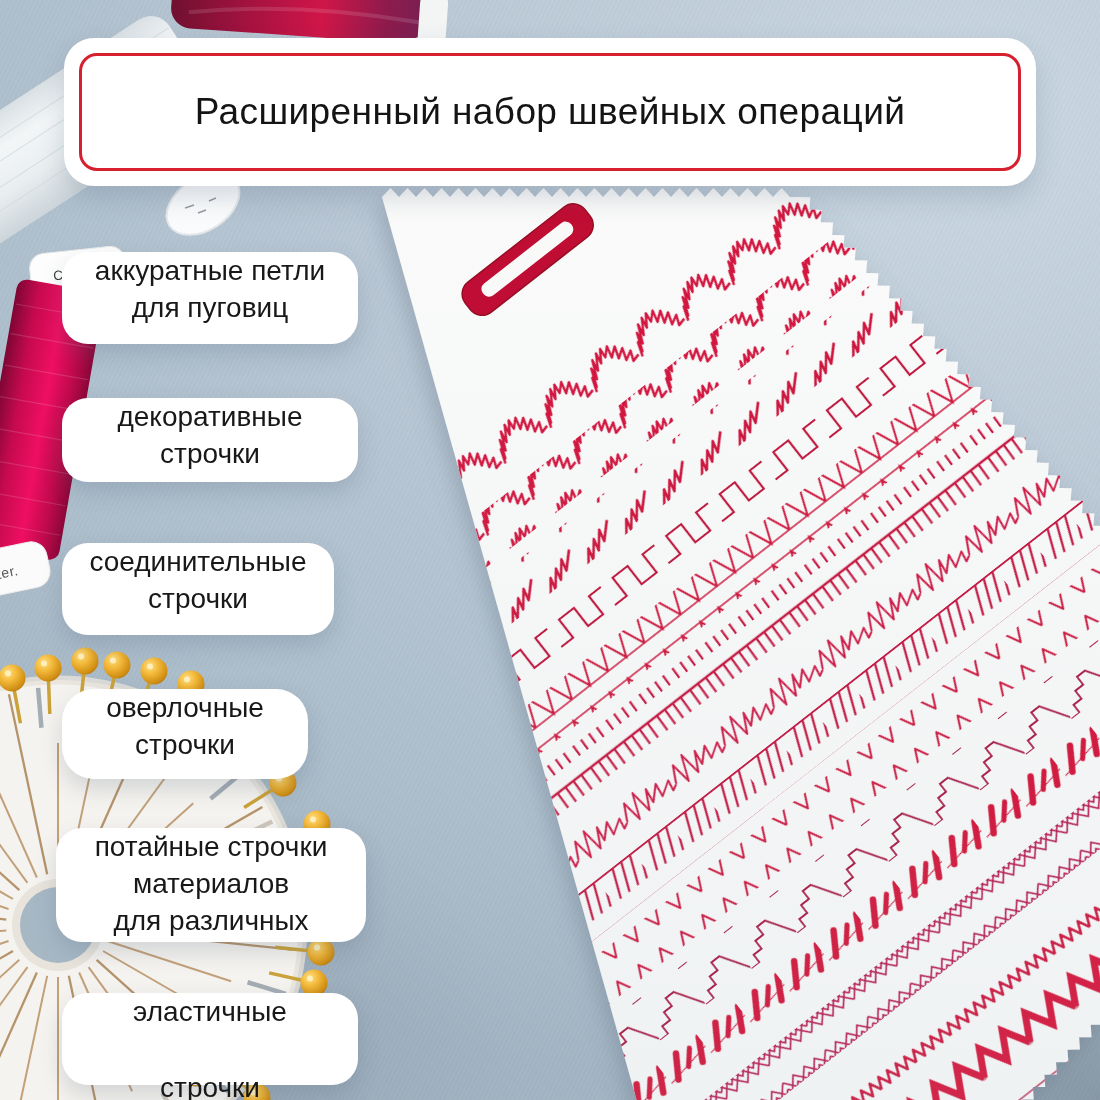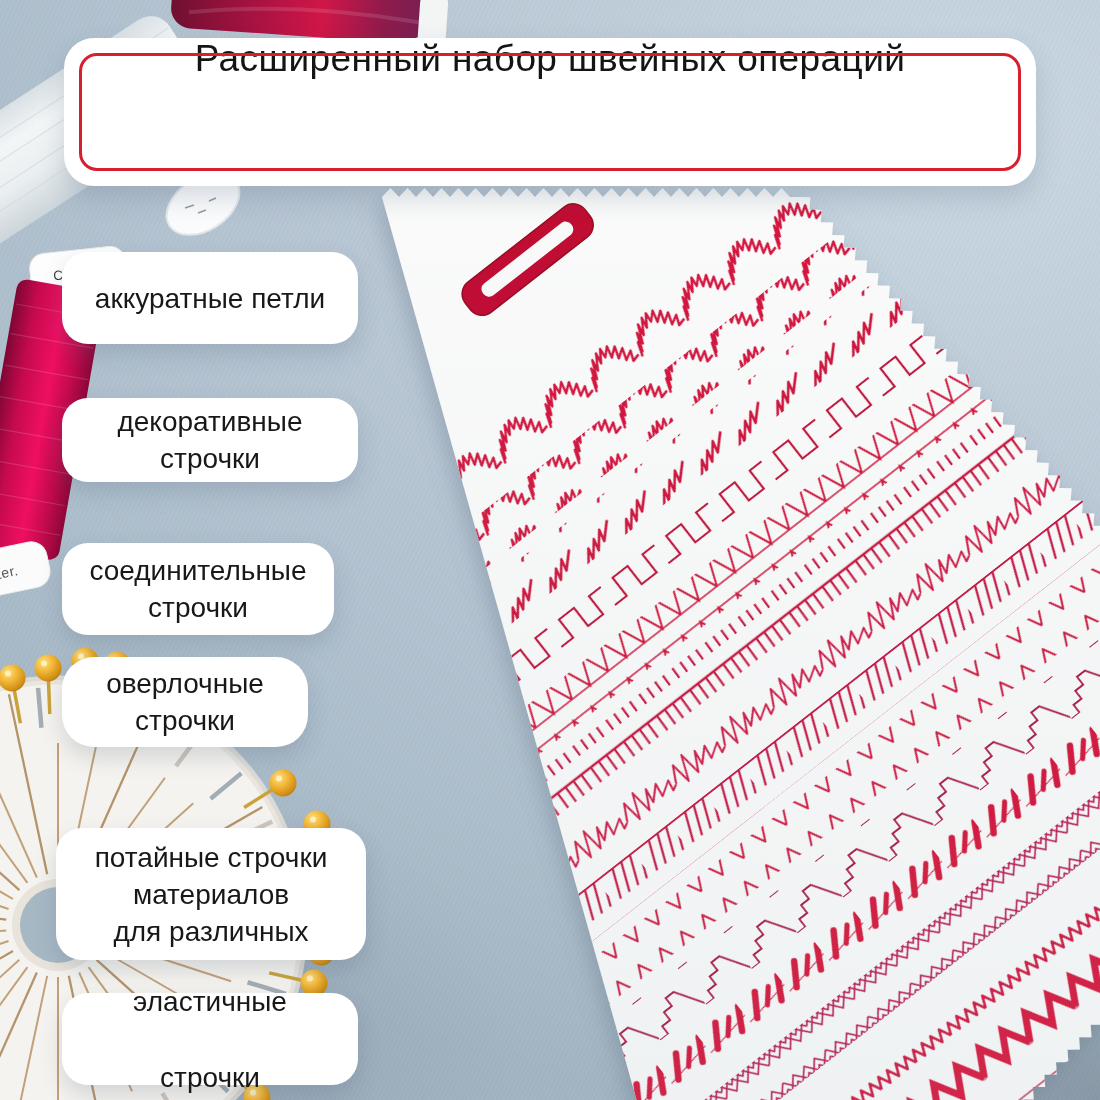--- a/index.html
+++ b/index.html
@@ -24,43 +24,43 @@
   .bg-shade-br{
     position:absolute;inset:0;
     background:radial-gradient(38% 30% at 100% 100%, rgba(70,85,96,.30), rgba(70,85,96,0) 75%);
   }
   svg.photo{position:absolute;left:0;top:0;}
 
   .card{
     position:absolute;left:64px;top:38px;width:972px;height:148px;
     background:#ffffff;border-radius:30px;
     box-shadow:0 12px 26px rgba(70,90,115,.20);
-    display:flex;justify-content:center;
+    display:flex;align-items:center;justify-content:center;
   }
   .card-border{
     position:absolute;inset:15px;border:3px solid #d6202f;border-radius:18px;
     pointer-events:none;
   }
   .card h1{
     margin:0;font-size:37px;font-weight:400;color:#141414;
     letter-spacing:.4px;white-space:nowrap;
   }
 
   .feature{
     position:absolute;background:#ffffff;border-radius:26px;
     box-shadow:0 10px 22px rgba(70,90,115,.20);
-    display:flex;flex-direction:column;align-items:center;justify-content:center;
+    display:flex;flex-direction:column;align-items:center;
     text-align:center;color:#181818;
   }
   .feature span{display:block;font-size:28px;line-height:37px;font-weight:400;}
   .f1{left:62px;top:252px;width:296px;height:92px;}
   .f2{left:62px;top:398px;width:296px;height:84px;}
   .f3{left:62px;top:543px;width:272px;height:92px;}
-  .f4{left:62px;top:657px;width:246px;height:90px;border-radius:32px;}
-  .f5{left:56px;top:828px;width:310px;height:132px;}
+  .f4{left:62px;top:689px;width:246px;height:90px;border-radius:32px;}
+  .f5{left:56px;top:828px;width:310px;height:114px;}
   .f6{left:62px;top:993px;width:296px;height:92px;gap:39px;}
 </style>
 </head>
 <body>
 
 <div class="bg"></div>
 <div class="bg-texture"></div>
 <div class="bg-shade-bl"></div>
 <div class="bg-shade-br"></div>
 
@@ -320,20 +320,21 @@
   </g>
 </svg>
 
 <div class="card">
   <div class="card-border"></div>
   <h1>Расширенный набор швейных операций</h1>
 </div>
 
 <div class="feature f1">
   <span>аккуратные петли</span>
+  <span>для пуговиц</span>
 </div>
 <div class="feature f2">
   <span>декоративные</span>
   <span>строчки</span>
 </div>
 <div class="feature f3">
   <span>соединительные</span>
   <span>строчки</span>
 </div>
 <div class="feature f4">

